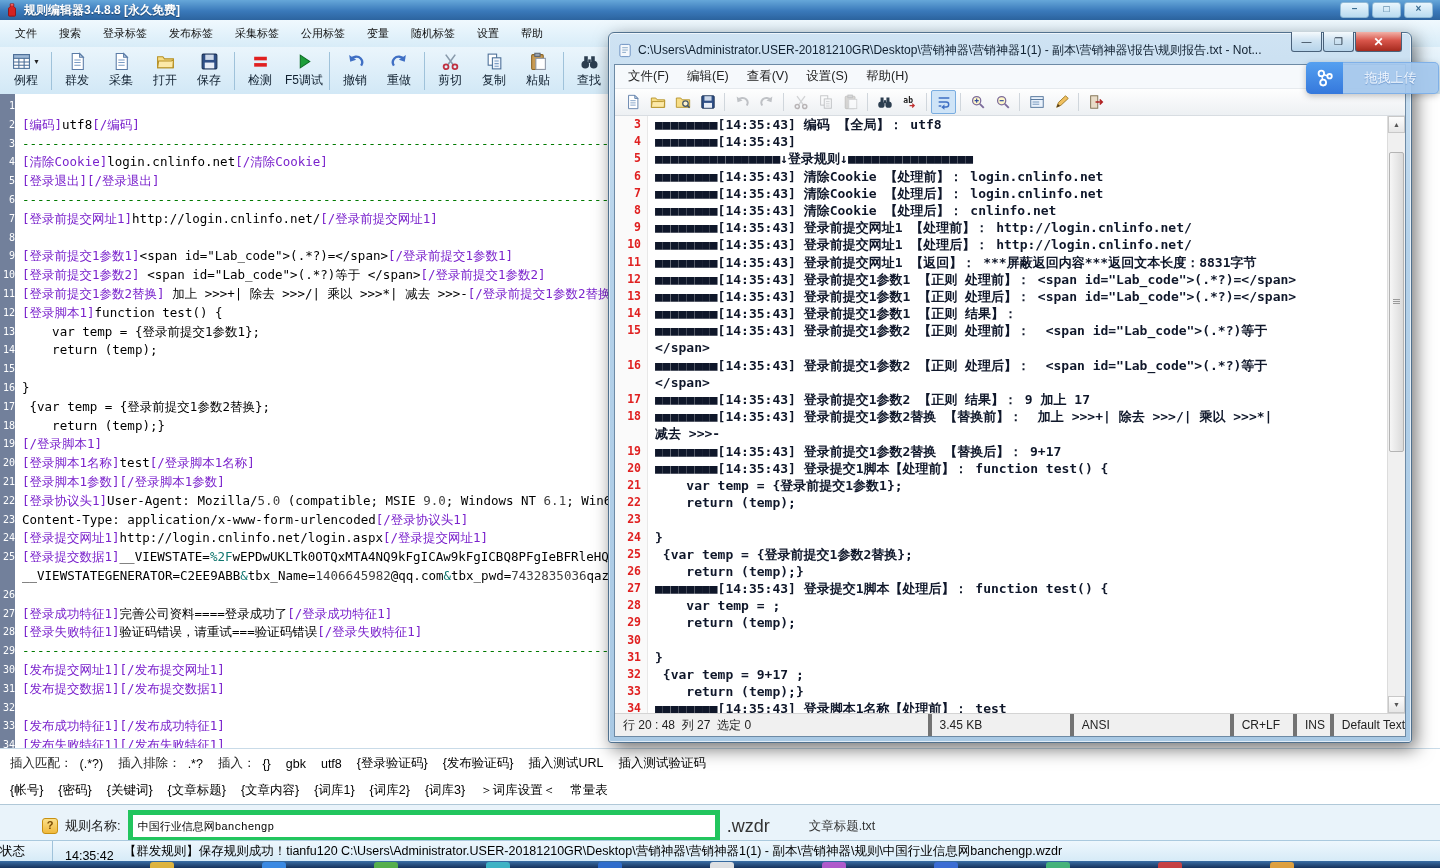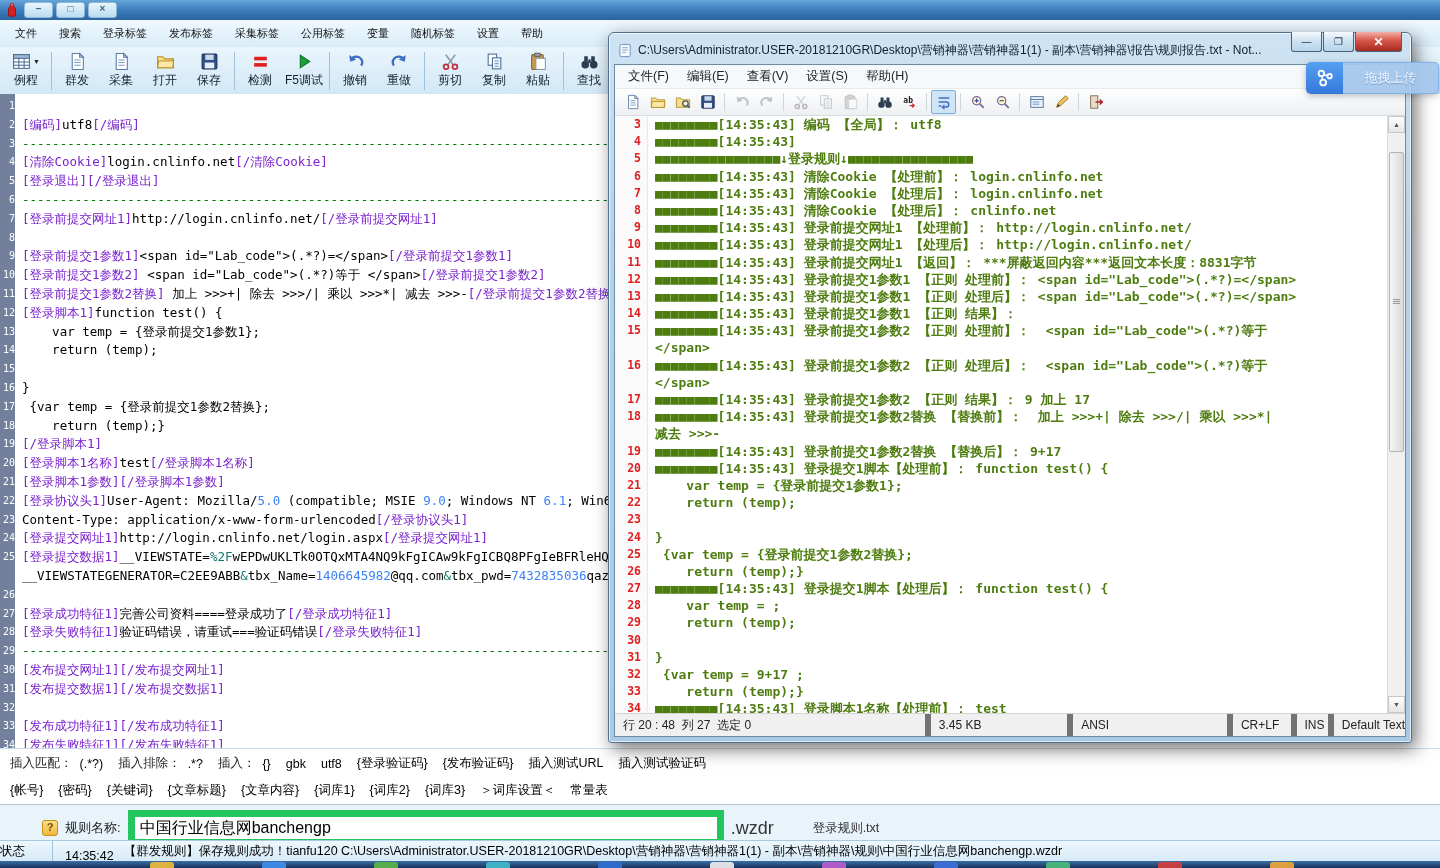--- a/index.html
+++ b/index.html
@@ -26,33 +26,33 @@
   .tb-label{margin-top:1px;white-space:nowrap;}
   .tb-sep{width:1px;height:38px;background:#9fc2da;margin:0 3px;flex:0 0 auto;}
   
   .editor{position:absolute;top:94px;left:0;width:1440px;height:654px;background:#fff;overflow:hidden;
     font-family:"DejaVu Sans Mono",monospace;font-size:12.5px;}
   .ed-gutter-bg{position:absolute;left:0;top:0;bottom:0;width:15px;background:#72809b;}
   .ed-lines{position:absolute;left:0;top:3px;right:0;}
   .ed-row{display:flex;height:18.8px;line-height:18.8px;}
   .ed-num{flex:0 0 15px;color:#fff;font-size:10px;text-align:right;padding-right:2px;overflow:hidden;direction:rtl;position:relative;z-index:1;}
   .ed-text{padding-left:5px;white-space:pre;overflow:hidden;flex:1;}
-  .seg-tag{color:#7a22cc;}.seg-t{color:#000;}.seg-g{color:#007a00;}.seg-q{color:#3b82f6;}.seg-r{color:#0f766e;text-align:center;}
+  .seg-tag{color:#7a22cc;}.seg-t{color:#000;}.seg-g{color:#007a00;}.seg-q{color:#404040;}.seg-r{color:#0f766e;text-align:center;}
   
   .insert-row{position:absolute;left:0;right:0;background:#fff;display:flex;align-items:center;font-size:12.5px;color:#000;padding-left:10px;gap:15px;white-space:nowrap;}
   #insert1{top:748px;height:29px;border-top:1px solid #c9dbe8;}
   #insert2{top:777px;height:27px;}
   .ins-label{color:#222;margin-right:-8px;}
   .ins-btn{color:#000;cursor:default;}
   .tabrow{position:absolute;top:804px;left:0;right:0;height:36px;background:#e9f3fa;border-top:1px solid #b0c8d8;display:flex;align-items:flex-start;}
   .tab{height:22px;line-height:22px;padding:1px 10px;background:linear-gradient(#fbfdfe,#e2edf5);border:1px solid #92aabc;margin-left:3px;margin-top:2px;font-size:13px;color:#222;border-radius:2px 2px 0 0;}
   .tab.active{background:#fff;color:#0040d0;height:28px;border-bottom-color:#fff;}
   .rule-name-group{display:flex;align-items:center;margin-left:42px;gap:7px;font-size:13px;margin-top:5px;color:#222;}
   .help-ic{width:14px;height:14px;background:linear-gradient(#fbe08a,#f0b93c);border:1px solid #c89010;border-radius:3px;color:#7a4a00;font-size:11px;text-align:center;line-height:13px;font-weight:bold;}
-  .rule-input{width:572px;height:20px;border:7px solid #22c55e;font-size:16px;padding:1px 5px;font-family:Liberation Sans, sans-serif;}
+  .rule-input{width:572px;height:20px;border:5px solid #22c55e;font-size:11px;padding:1px 5px;font-family:Liberation Mono, monospace;}
   .ext-label{color:#333;font-size:18px;}
   .report-label{color:#333;font-size:12.5px;margin-left:32px;}
   .app-status{position:absolute;top:840px;left:0;right:0;height:21px;background:linear-gradient(#eef7fd,#d5eaf7);
     border-top:1px solid #aac9de;display:flex;align-items:center;font-size:12.5px;color:#000;}
   .st-label{width:52px;border-right:1px solid #9fc2da;height:100%;display:flex;align-items:center;flex:0 0 auto;}
   .st-time{padding-left:12px;flex:0 0 auto;margin-top:8px;}
   .st-msg{padding-left:10px;white-space:nowrap;overflow:hidden;}
   .taskbar{position:absolute;top:861px;left:0;right:0;height:7px;background:linear-gradient(#3a6ea5,#16325c);}
   .tk-blob{position:absolute;top:1px;width:24px;height:6px;border-radius:3px 3px 0 0;opacity:.95;}
   
@@ -73,51 +73,52 @@
   .np-btn{width:23px;height:22px;display:flex;align-items:center;justify-content:center;border:1px solid transparent;border-radius:2px;flex:0 0 auto;}
   .np-btn svg{width:16px;height:16px;display:block;}
   .np-btn.dis{opacity:.38;filter:grayscale(.9);}
   .np-btn.pressed{background:#cfe4f7;border-color:#7aade0;}
   .np-sep{width:1px;height:18px;background:#d0d6dc;margin:0 4px;flex:0 0 auto;}
   .np-body{flex:1;display:flex;overflow:hidden;background:#fff;position:relative;}
   .np-gutter-bg{position:absolute;left:0;top:0;bottom:0;width:32px;background:#fafafa;border-right:1px solid #e8e8e8;}
   .np-lines{flex:1;overflow:hidden;font-family:"DejaVu Sans Mono",monospace;font-size:13px;font-weight:600;position:relative;z-index:1;}
   .np-row{display:flex;height:17.2px;line-height:17.2px;}
   .np-num{flex:0 0 26px;color:#e02020;text-align:right;padding-right:7px;font-size:11.5px;font-weight:bold;}
-  .np-text{padding-left:7px;white-space:pre;overflow:hidden;flex:1;color:#4d7c0f;}
+  .np-text{padding-left:7px;white-space:pre;overflow:hidden;flex:1;color:#0f172a;}
   .np-scroll{flex:0 0 17px;background:#f0f0f0;border-left:1px solid #dcdcdc;position:relative;z-index:1;}
   .np-sarr{position:absolute;left:0;right:0;height:17px;background:linear-gradient(#fdfdfd,#e6e6e6);border:1px solid #c8c8c8;
     display:flex;align-items:center;justify-content:center;font-size:7px;color:#555;box-sizing:border-box;}
   .np-sarr.up{top:0;}.np-sarr.down{bottom:0;}
   .np-thumb{position:absolute;left:1px;right:1px;top:36px;height:298px;background:linear-gradient(90deg,#f6f6f6,#dadada);
     border:1px solid #b4b4b4;border-radius:2px;}
   .np-thumb::after{content:"";position:absolute;left:3px;right:3px;top:50%;height:5px;margin-top:-3px;
     background:repeating-linear-gradient(#9a9a9a 0 1px,transparent 1px 2px);}
   .np-status{height:22px;background:#f0f0f0;border-top:1px solid #d4d4d4;display:flex;font-size:12px;color:#222;align-items:center;flex:0 0 auto;}
-  .np-status .cell{height:100%;display:flex;align-items:center;padding-left:8px;border-right:6px solid #737373;white-space:pre;box-sizing:border-box;}
+  .np-status .cell{height:100%;display:flex;align-items:center;padding-left:8px;border-right:4px solid #737373;white-space:pre;box-sizing:border-box;}
   .np-st-pos{width:428px;}.np-st-size{width:190px;}.np-st-enc{width:214px;}.np-st-eol{width:82px;}.np-st-ins{width:46px;}.np-st-scheme{flex:1;border-right:none!important;}
   
   .upload{position:absolute;left:1306px;top:62px;height:32px;display:flex;z-index:30;filter:drop-shadow(0 2px 3px rgba(0,0,0,.25));}
   .upload-ic{width:37px;height:32px;background:linear-gradient(#55a0f0,#3578dc);border-radius:5px 0 0 5px;display:flex;align-items:center;justify-content:center;}
   .upload-ic svg{width:22px;height:22px;}
   .upload-label{width:95px;background:rgba(166,202,240,.92);border:1px solid #7fb0e8;border-left:none;border-radius:0 5px 5px 0;
     color:#f2f8ff;font-size:13px;display:flex;align-items:center;justify-content:center;text-shadow:0 1px 1px rgba(60,110,180,.6);}
 </style>
 </head>
 <body>
 
 <div class="screen">
 
   <div class="app-titlebar">
     <span class="app-icon">
       <svg viewBox="0 0 16 16">
           <path d="M6 1h4v3l2 2v8a1 1 0 0 1-1 1H5a1 1 0 0 1-1-1V6l2-2z" fill="#d42222" stroke="#8f1010"></path>
           <rect x="6.5" y="1" width="3" height="2" fill="#ee6666"></rect>
         </svg>
     </span>
+    <span class="app-title">规则编辑器3.4.8.8 [永久免费]</span>
     <span class="win-btns">
       <span class="wb">–</span>
       <span class="wb">□</span>
       <span class="wb">×</span>
     </span>
   </div>
 
   <div class="app-menubar" id="app-menu">
       <div class="menu-item">文件</div>
       <div class="menu-item">搜索</div>
@@ -440,21 +441,21 @@
       <span class="ins-btn">＞词库设置＜</span>
       <span class="ins-btn">常量表</span>
     </div>
 
   <div class="tabrow">
     <div class="rule-name-group">
       <span class="help-ic">?</span>
       <span>规则名称:</span>
       <input class="rule-input" value="中国行业信息网banchengp" style="">
       <span class="ext-label">.wzdr</span>
-      <span class="report-label">登录规则.txt</span>
+      <span class="report-label">文章标题.txt</span>
     </div>
   </div>
 
   <div class="app-status">
     <span class="st-label">状态</span>
     <span class="st-time">14:35:42</span>
     <span class="st-msg">【群发规则】保存规则成功！tianfu120 C:\Users\Administrator.USER-20181210GR\Desktop\营销神器\营销神器1(1) - 副本\营销神器\规则\中国行业信息网banchengp.wzdr</span>
   </div>
 
   <div class="taskbar" id="taskbar">

